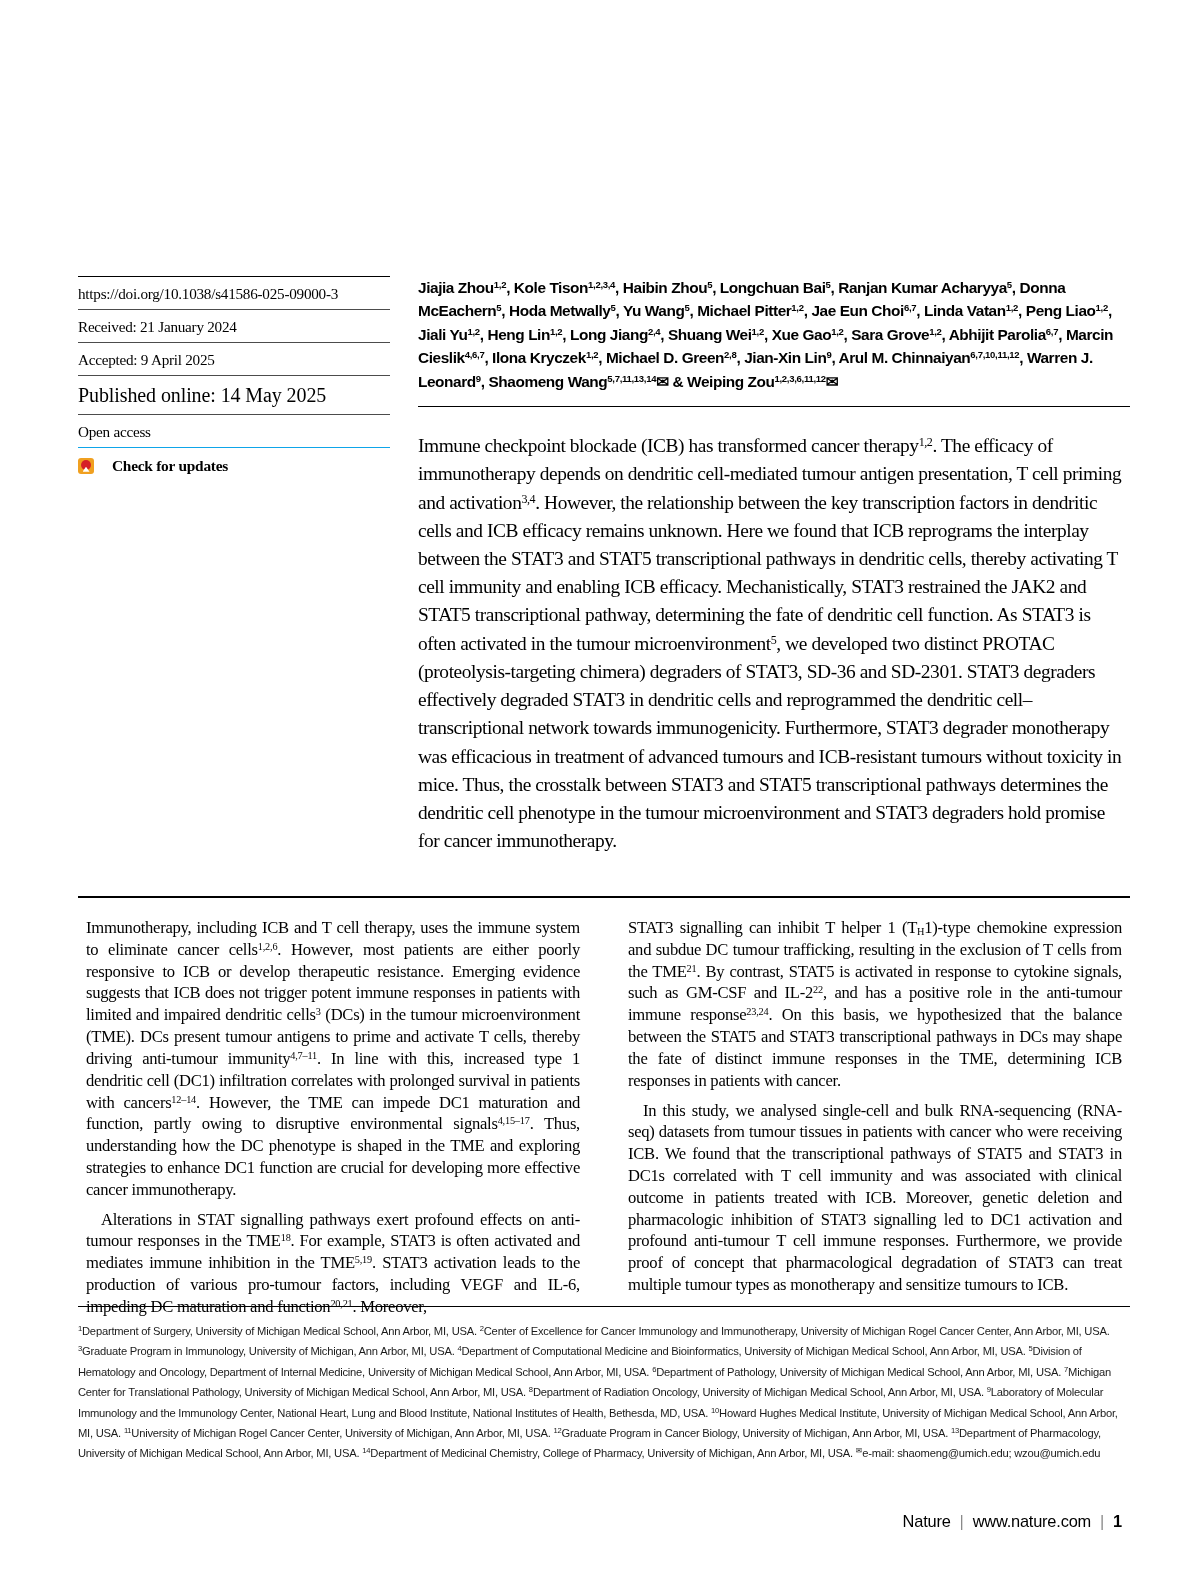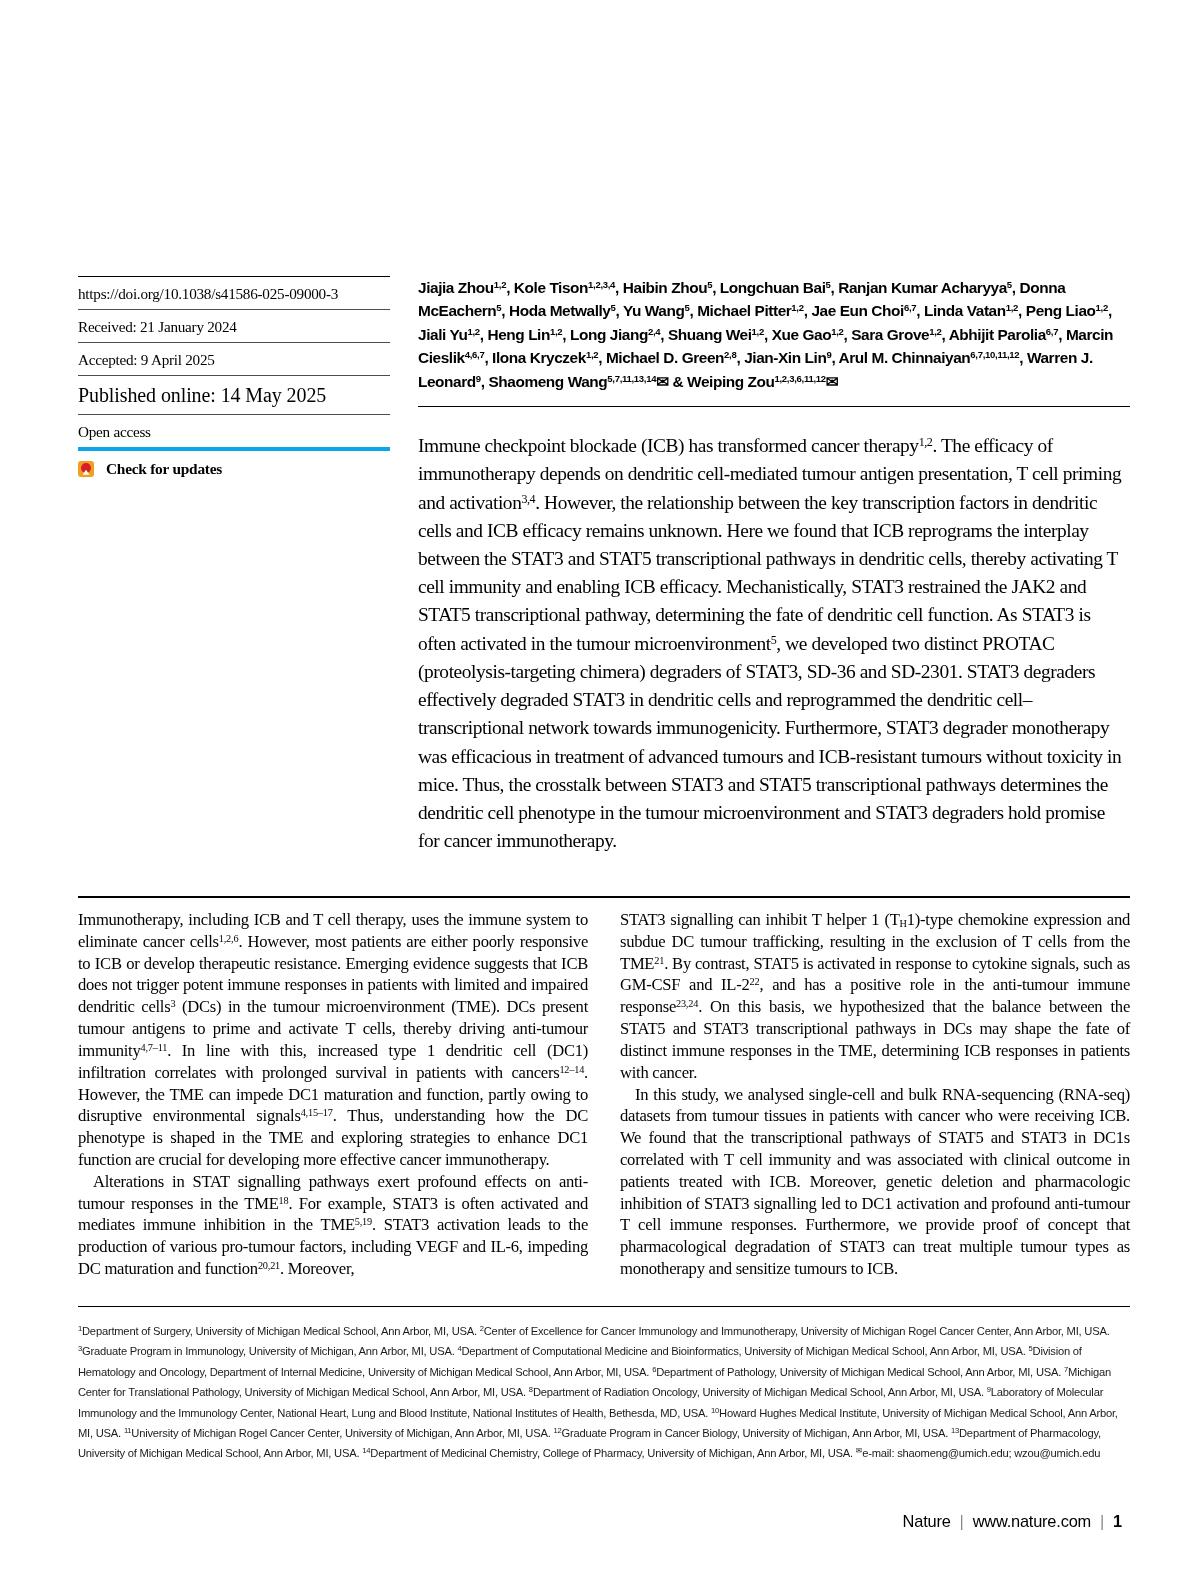--- a/index.html
+++ b/index.html
@@ -82,24 +82,24 @@
   }
   .meta-row.first { border-top: 1.6px solid #000; }
   .meta-row.serifish {
     font-family: "Liberation Serif", serif;
     font-size: 20px;
     letter-spacing: -0.1px;
   }
   .meta-row.updates {
     display: flex;
     align-items: center;
-    gap: 12px;
+    gap: 18px;
     font-weight: bold;
     font-size: 15.4px;
-    border-top: 4px solid #0ea5e9;
+    border-top: 1px solid #0ea5e9;
     padding-top: 8px;
   }
   .crossmark {
     position: relative;
     width: 16px;
     height: 16px;
     flex: 0 0 16px;
     border-radius: 3px;
     background: #f0a020;
     display: inline-block;
@@ -168,21 +168,21 @@
     border-top: 2.2px solid #000;
     padding-top: 11px;
     display: flex;
     gap: 32px;
   }
   .bcol {
     flex: 1 1 0;
     min-width: 0;
   }
   .bcol p {
-    margin: 0;
+    margin: 8px;
     font-family: "Liberation Serif", serif;
     font-size: 16.6px;
     line-height: 1.315;
     letter-spacing: -0.26px;
     text-align: justify;
     color: #000;
     hyphens: none;
   }
   .bcol p + p { text-indent: 15px; }
   .bcol sup {

